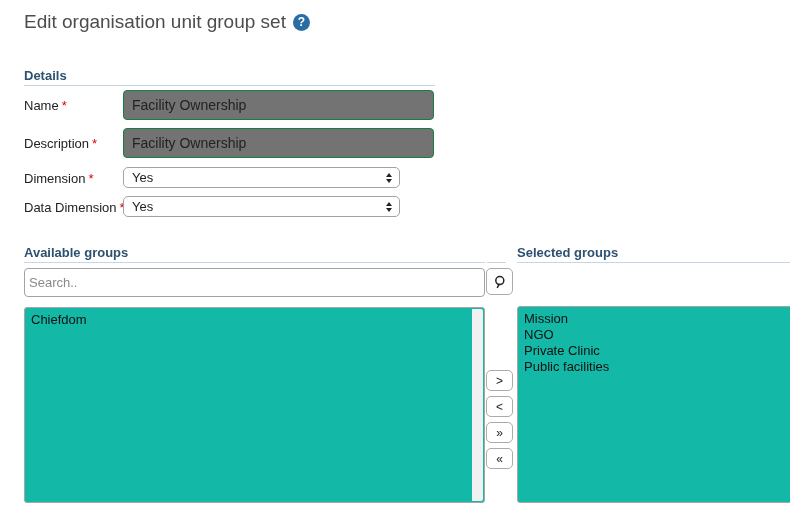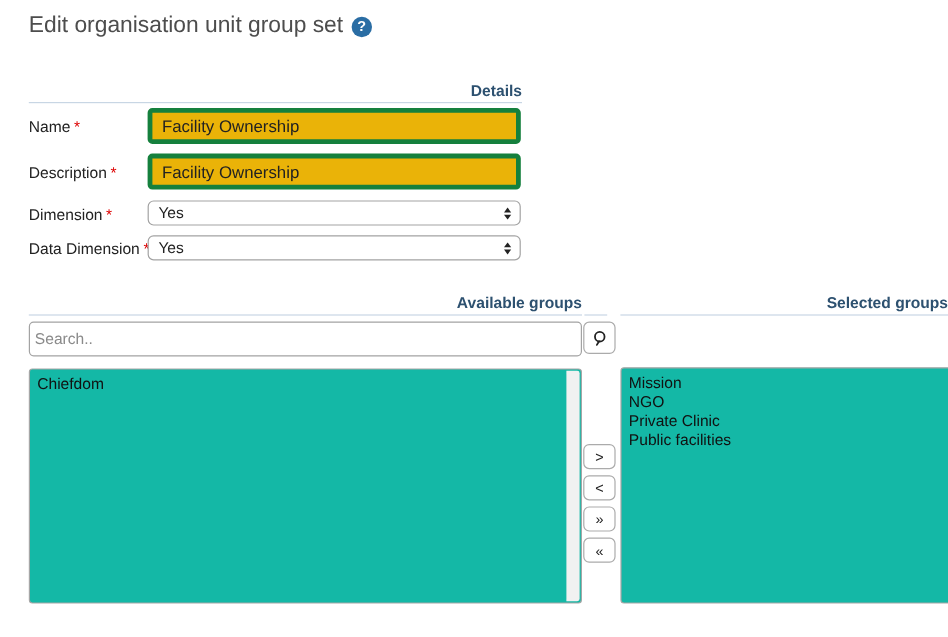--- a/index.html
+++ b/index.html
@@ -19,42 +19,41 @@
     width:17px;height:17px;border-radius:50%;
     background:#2a6da4;color:#fff;
     font-size:12px;font-weight:bold;line-height:17px;text-align:center;
     cursor:pointer;flex:0 0 auto;
   }
   
   .sec-head{
     position:absolute;height:17px;
     font-size:13px;font-weight:bold;color:#2d5170;
     border-bottom:1px solid #c8d6e4;
-    text-align:right;
   }
   #details-head{left:24px;top:68px;width:411px;}
   #avail-head{left:24px;top:245px;width:461px;}
   #mid-head{left:487px;top:245px;width:19px;}
   #sel-head{left:517px;top:245px;width:273px;}
   
   .fld-label{
     position:absolute;left:24px;font-size:13px;color:#222;white-space:nowrap;
   }
   .req{color:#dd0000;margin-left:3px;}
   .txt-input{
     position:absolute;left:123px;width:311px;height:30px;
-    box-sizing:border-box;border:4px solid #15803d;border-radius:4px;
+    box-sizing:border-box;border:1px solid #15803d;border-radius:4px;
     padding:0 8px;font-size:14px;color:#222;
     font-family:"Liberation Sans","DejaVu Sans",sans-serif;
-    background:#eab308;outline:none;
+    background:#737373;outline:none;
   }
   #name-input{top:90px;}
   #desc-input{top:128px;}
   .sel-box{
-    position:absolute;left:123px;width:311px;height:21px;
+    position:absolute;left:123px;width:277px;height:21px;
     box-sizing:border-box;border:1px solid #a3a3a3;border-radius:5px;
     background:#fff;font-size:13px;color:#222;
     display:flex;align-items:center;padding:0 8px;cursor:default;
   }
   #compulsory-select{top:167px;}
   #datadim-select{top:196px;}
   .spinner{
     position:absolute;right:7px;top:50%;transform:translateY(-50%);
     display:flex;flex-direction:column;gap:2px;
   }

